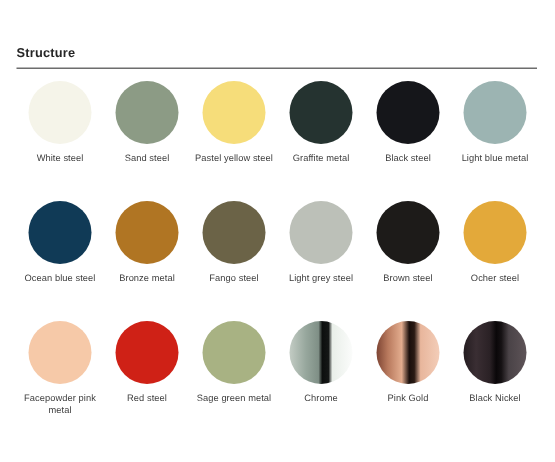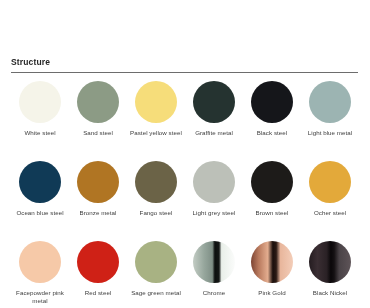--- a/index.html
+++ b/index.html
@@ -17,21 +17,20 @@
     color: #2b2b2b;
     -webkit-font-smoothing: antialiased;
   }
 
   .page {
     position: relative;
     width: 370px;
     height: 281px;
     background: #ffffff;
     padding: 0 11px;
-    margin-top: 27px;
   }
 
   
   .section-header {
     padding-top: 30px;
   }
 
   .section-title {
     font-size: 8.5px;
     font-weight: bold;

